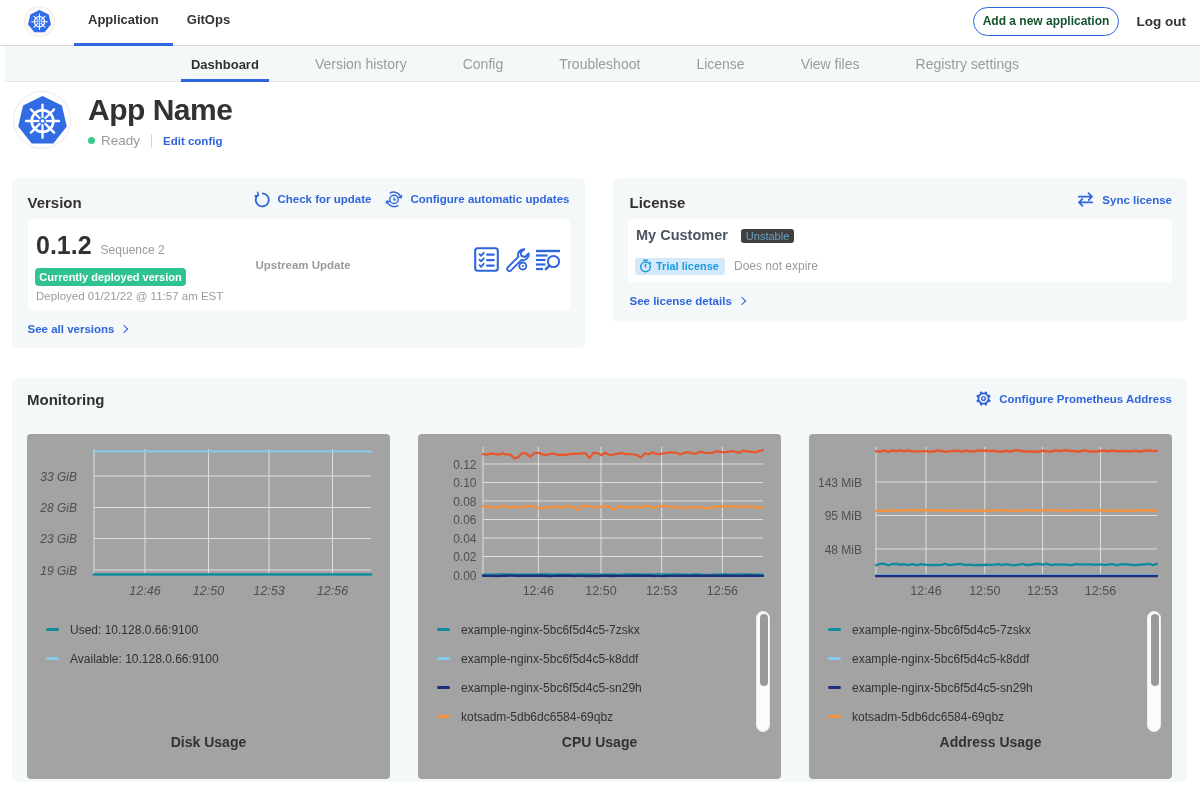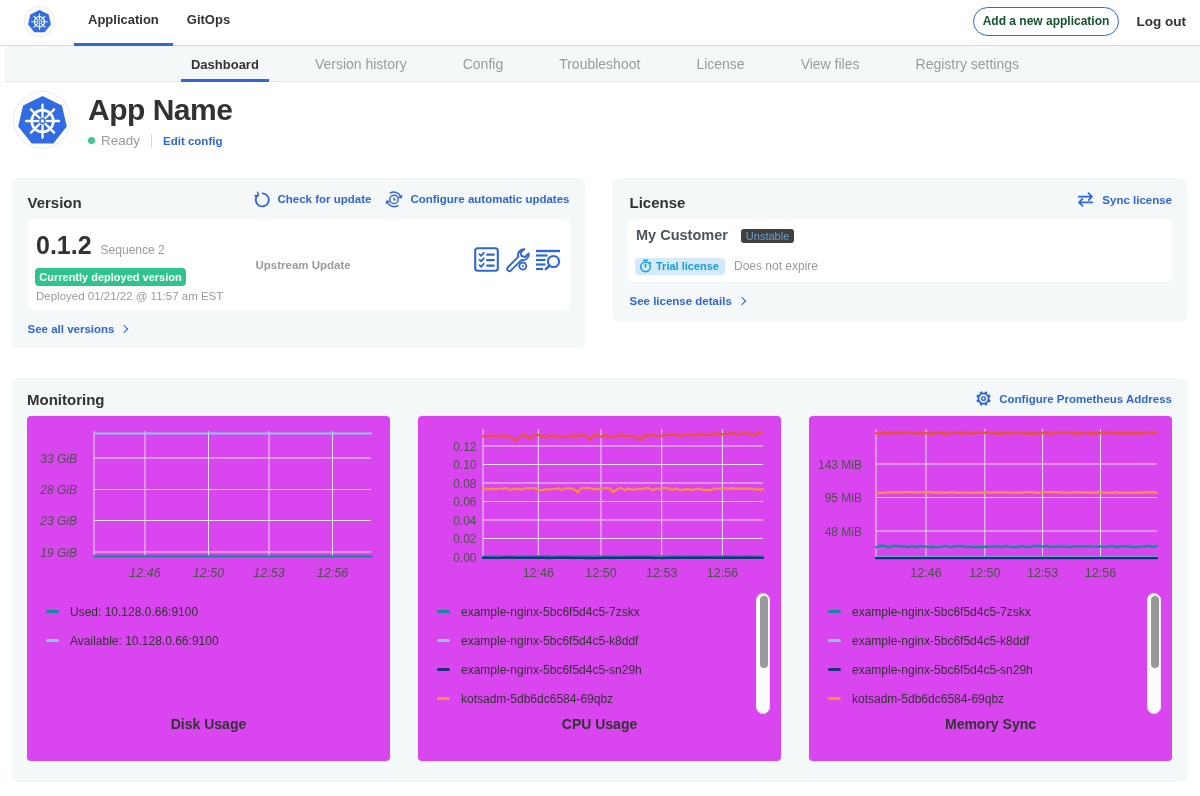--- a/index.html
+++ b/index.html
@@ -47,21 +47,21 @@
 .deployed { font-size:11.5px; color:#9b9b9b; }
 .upstream { font-size:11.5px; font-weight:700; color:#9b9b9b;padding-left:12px; }
 
 .custname { font-size:14.5px; font-weight:700; color:#4a555f; line-height:1; }
 .unstable { display:inline-block; background:#404040; color:#6d9fc2; font-size:11px; border-radius:3px; padding:0 5px; margin-left:13px; height:14px; line-height:14px; }
 .trial { display:inline-flex; align-items:center; background:#d4eafb; color:#1a9be2; font-size:11px; font-weight:700; border-radius:3px; padding:0 6px 0 4px; height:17px; }
 .noexpire { font-size:12px; color:#9b9b9b; margin-left:9px; }
 
 
 #moncard { left:12px; top:0; width:1175px; height:404px; }
-.chartcard { position:absolute; top:38px; width:363px; height:345px; background:#d946ef; border-radius:4px; }
+.chartcard { position:absolute; top:56px; width:363px; height:345px; background:#a3a3a3; border-radius:4px; }
 .charttitle { position:absolute; top:300px; left:0; right:0; text-align:center; font-size:14px; font-weight:700; color:#323232; }
 .legend { position:absolute; left:0; top:189px; overflow:hidden; }
 .legitem { display:flex; align-items:center; height:13px; margin-bottom:16px; }
 .dash { width:13px; height:3px; border-radius:1.5px; margin-left:19px; margin-right:11px; flex:none; }
 .legtxt { font-size:12px; color:#323232; white-space:nowrap; }
 .sbar { position:absolute; right:11px; top:177px; width:14px; height:121px; background:#fbfbfb; border:1px solid #ededed; border-radius:7px; }
 .sthumb { position:absolute; left:2.5px; top:2px; width:8px; height:72px; background:#999; border-radius:4px; }
 </style>
 </head>
 <body>
@@ -399,16 +399,16 @@
             <span class="legtxt">example-nginx-5bc6f5d4c5-sn29h</span>
           </div>
         <div class="legitem">
             <span class="dash" style="background:#f8923a;"></span>
             <span class="legtxt">kotsadm-5db6dc6584-69qbz</span>
           </div>
       </div>
       <div class="sbar">
           <div class="sthumb"></div>
         </div>
-      <div class="charttitle">Memory Sync</div>
+      <div class="charttitle">Address Usage</div>
     </div>
   </div>
 </div>
 
 </body></html>

